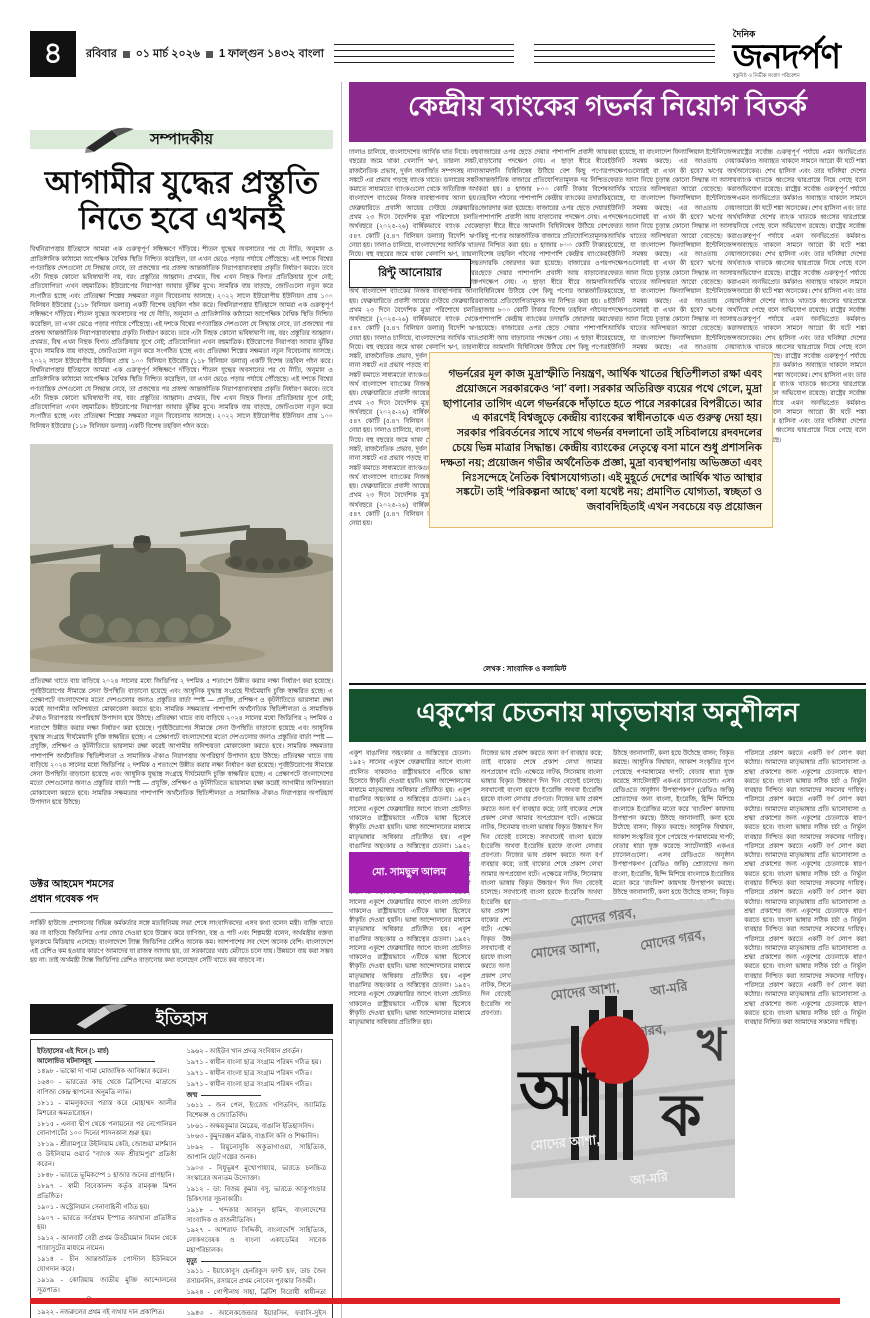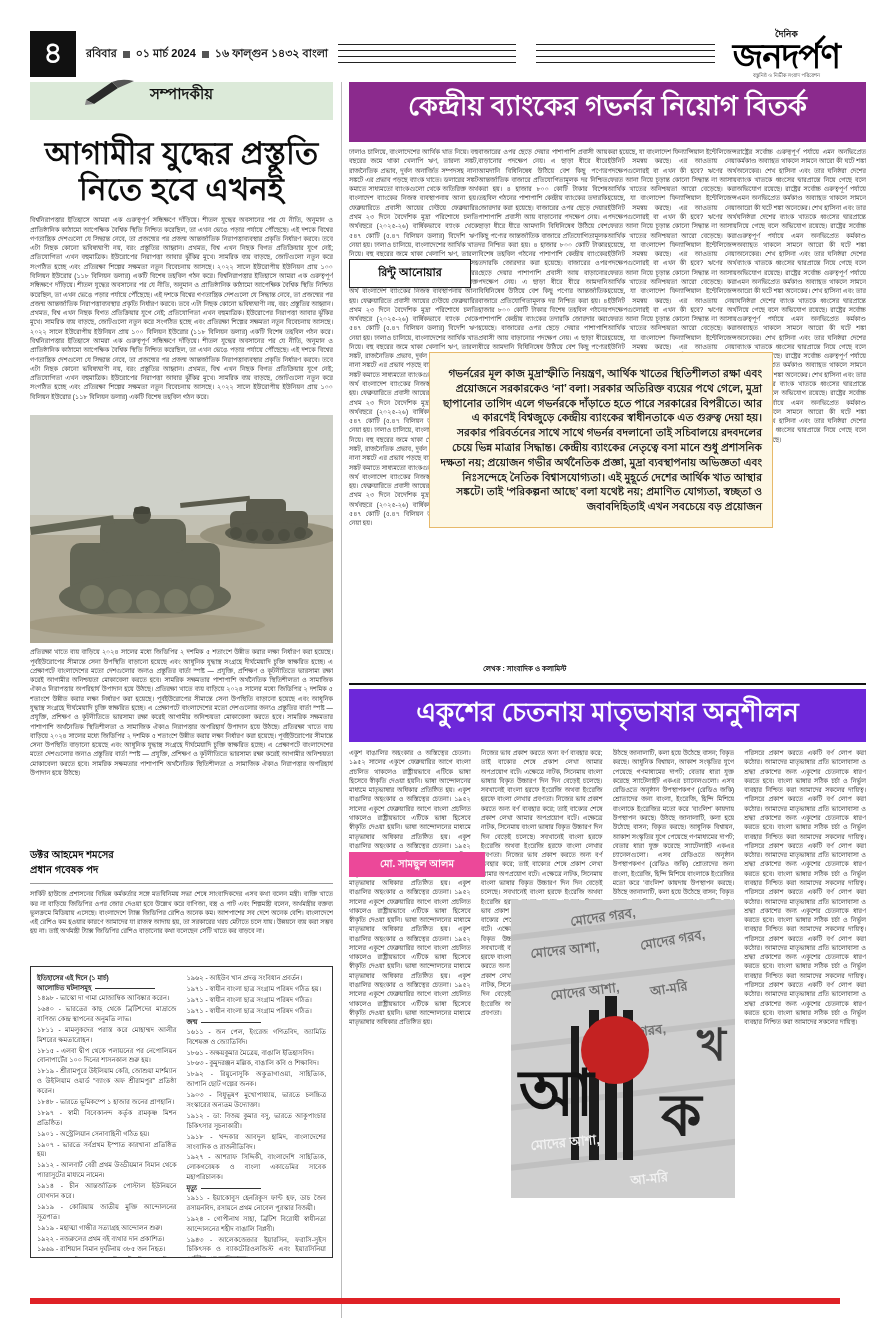--- a/index.html
+++ b/index.html
@@ -9,31 +9,31 @@
 
   
   .masthead { position:absolute; left:30px; top:30px; width:810px; height:48px; display:flex; align-items:center; }
   .pageno { width:46px; height:46px; background:#111; color:#fff; font-size:30px; font-weight:bold;
             display:flex; align-items:center; justify-content:center; flex:0 0 auto; }
   .dateline { font-size:11px; font-weight:bold; color:#111; margin-left:10px; white-space:nowrap; display:flex; align-items:center; gap:6px; }
   .dsep { width:7px; height:7px; background:#555; display:inline-block; }
   .mid-rules { flex:1; height:20px; margin:0 10px;
      background:repeating-linear-gradient(#222 0 1.5px, transparent 1.5px 6px); background-size:100% 24px; }
   .section-title { font-size:25px; font-weight:bold; color:#111; white-space:nowrap; padding:0 6px; }
-  .brand { text-align:center; line-height:1; flex:0 0 auto; margin-left:8px; }
+  .brand { text-align:left; line-height:1; flex:0 0 auto; margin-left:8px; }
   .brand .top { font-size:9px; font-weight:bold; }
   .brand .name { font-size:34px; font-weight:bold; letter-spacing:-1px; }
   .brand .tag { font-size:5px; color:#333; }
 
   
   .leftcol { position:absolute; left:30px; top:82px; width:303px; }
   .rightcol { position:absolute; left:341px; top:82px; width:525px; border-left:1px solid #bbb; padding-left:7px; }
 
   
-  .ed-band { background:#dcead9; height:38px; display:flex; align-items:flex-start; justify-content:center; position:relative; }
+  .ed-band { background:#dcead9; height:19px; display:flex; align-items:center; justify-content:center; position:relative;margin-top:48px; }
   .ed-band .pen { position:absolute; left:52px; top:-4px; width:56px; height:30px; }
   .ed-band .label { font-size:15px; font-weight:bold; color:#111; }
   .ed-headline { font-size:31px; line-height:1.15; font-weight:bold; text-align:center; color:#0d0d0d; padding:16px 0 6px; }
   .bodytext { font-size:6.4px; line-height:1.45; text-align:justify; color:#1c1c1c; overflow:hidden; }
   .ed-body1 { height:196px; margin-top:2px; }
   .ed-photo { width:303px; height:228px; margin:4px 0; display:block; }
   .ed-body2 { height:196px; }
   .ed-sign { font-size:10px; font-weight:bold; line-height:1.5; margin:4px 0 6px; }
   .ed-extra { height:78px; border-top:1px solid #999; padding-top:5px; }
 
@@ -56,41 +56,41 @@
   .col { flex:1; overflow:hidden; }
   .byline-box { position:absolute; left:0; top:112px; width:122px; background:#fff; border:1px solid #222;
                 text-align:center; font-size:11px; font-weight:bold; padding:4px 0; }
   .quote-box { position:absolute; left:80px; top:205px; width:344px; height:176px; background:#fdf7e4;
                border:1px solid #e7b96a; padding:8px 10px; display:flex; align-items:center; }
   .quote-box p { font-size:10.6px; font-weight:bold; line-height:1.4; text-align:right; color:#1b1b1b; }
   .lead-author { position:absolute; left:134px; bottom:2px; width:122px; background:#fff; font-size:7px; font-weight:bold; }
 
   
   .sec-rule { border-top:2px solid #111; margin-top:6px; }
-  .sec-banner { margin-top:4px; background:#6d28d9; color:#fff; text-align:center; font-size:26px; font-weight:bold; padding:3px 0 6px; }
+  .sec-banner { margin-top:4px; background:#14532d; color:#fff; text-align:center; font-size:26px; font-weight:bold; padding:3px 0 6px; }
   .sec-cols { position:relative; margin-top:6px; height:590px; display:flex; gap:10px; }
-  .pink-byline { position:absolute; left:0; top:104px; width:136px; background:#ec4899; color:#fff;
-                 text-align:center; font-size:10px; font-weight:bold; padding:4px 0; }
+  .pink-byline { position:absolute; left:0; top:104px; width:120px; background:#a21caf; color:#fff;
+                 text-align:center; font-size:10px; font-weight:bold; padding:12px 0; }
   .sec-image { position:absolute; left:162px; top:152px; width:224px; height:298px; }
 
   .red-bar { position:absolute; left:30px; bottom:14px; width:810px; height:6px; background:#df2126; }
 </style>
 </head>
 <body>
 
 <div class="page">
 
   <div class="masthead">
     <div class="pageno">৪</div>
     <div class="dateline">
       <span>রবিবার</span>
       <span class="dsep"></span>
-      <span>০১ মার্চ 2024</span>
+      <span>০১ মার্চ ২০২৬</span>
       <span class="dsep"></span>
-      <span>১৬ ফাল্গুন ১৪৩২ বাংলা</span>
+      <span>1 ফাল্গুন ১৪৩২ বাংলা</span>
     </div>
     <div class="mid-rules"></div>
     <div class="mid-rules"></div>
     <div class="brand">
       <div class="top">দৈনিক</div>
       <div class="name">জনদর্পণ</div>
       <div class="tag">বস্তুনিষ্ঠ ও নির্ভীক সংবাদ পরিবেশন</div>
     </div>
   </div>
 
@@ -149,20 +149,27 @@
 
     <div class="bodytext ed-body2">প্রতিরক্ষা খাতে ব্যয় বাড়িয়ে ২০২৪ সালের মধ্যে জিডিপির ২ দশমিক ৫ শতাংশে উন্নীত করার লক্ষ্য নির্ধারণ করা হয়েছে। পূর্বইউরোপের সীমান্তে সেনা উপস্থিতি বাড়ানো হয়েছে এবং আধুনিক যুদ্ধাস্ত্র সংগ্রহে দীর্ঘমেয়াদি চুক্তি স্বাক্ষরিত হচ্ছে। এ প্রেক্ষাপটে বাংলাদেশের মতো দেশগুলোর জন্যও প্রস্তুতির বার্তা স্পষ্ট — প্রযুক্তি, প্রশিক্ষণ ও কূটনীতিতে ভারসাম্য রক্ষা করেই আগামীর অনিশ্চয়তা মোকাবেলা করতে হবে। সামরিক সক্ষমতার পাশাপাশি অর্থনৈতিক স্থিতিশীলতা ও সামাজিক ঐক্যও নিরাপত্তার অপরিহার্য উপাদান হয়ে উঠছে।  প্রতিরক্ষা খাতে ব্যয় বাড়িয়ে ২০২৪ সালের মধ্যে জিডিপির ২ দশমিক ৫ শতাংশে উন্নীত করার লক্ষ্য নির্ধারণ করা হয়েছে। পূর্বইউরোপের সীমান্তে সেনা উপস্থিতি বাড়ানো হয়েছে এবং আধুনিক যুদ্ধাস্ত্র সংগ্রহে দীর্ঘমেয়াদি চুক্তি স্বাক্ষরিত হচ্ছে। এ প্রেক্ষাপটে বাংলাদেশের মতো দেশগুলোর জন্যও প্রস্তুতির বার্তা স্পষ্ট — প্রযুক্তি, প্রশিক্ষণ ও কূটনীতিতে ভারসাম্য রক্ষা করেই আগামীর অনিশ্চয়তা মোকাবেলা করতে হবে। সামরিক সক্ষমতার পাশাপাশি অর্থনৈতিক স্থিতিশীলতা ও সামাজিক ঐক্যও নিরাপত্তার অপরিহার্য উপাদান হয়ে উঠছে।  প্রতিরক্ষা খাতে ব্যয় বাড়িয়ে ২০২৪ সালের মধ্যে জিডিপির ২ দশমিক ৫ শতাংশে উন্নীত করার লক্ষ্য নির্ধারণ করা হয়েছে। পূর্বইউরোপের সীমান্তে সেনা উপস্থিতি বাড়ানো হয়েছে এবং আধুনিক যুদ্ধাস্ত্র সংগ্রহে দীর্ঘমেয়াদি চুক্তি স্বাক্ষরিত হচ্ছে। এ প্রেক্ষাপটে বাংলাদেশের মতো দেশগুলোর জন্যও প্রস্তুতির বার্তা স্পষ্ট — প্রযুক্তি, প্রশিক্ষণ ও কূটনীতিতে ভারসাম্য রক্ষা করেই আগামীর অনিশ্চয়তা মোকাবেলা করতে হবে। সামরিক সক্ষমতার পাশাপাশি অর্থনৈতিক স্থিতিশীলতা ও সামাজিক ঐক্যও নিরাপত্তার অপরিহার্য উপাদান হয়ে উঠছে।</div>
 
     <div class="ed-sign">
       <div>ডক্টর আহমেদ শমসের</div>
       <div>প্রধান গবেষক পদ</div>
     </div>
 
     <div class="bodytext ed-extra">সার্কিট হাউজে প্রশাসনের বিভিন্ন কর্মকর্তার সঙ্গে মতবিনিময় সভা শেষে সাংবাদিকদের এসব কথা বলেন মন্ত্রী। ব্যক্তি খাতে কর না বাড়িয়ে জিডিপির ওপর জোর দেওয়া হবে উল্লেখ করে বাণিজ্য, বস্ত্র ও পাট এবং শিল্পমন্ত্রী বলেন, অর্থমন্ত্রীর বক্তব্য ভুলক্রমে মিডিয়ায় এসেছে। বাংলাদেশে ট্যাক্স জিডিপির রেশিও অনেক কম।  আশপাশের সব দেশে অনেক বেশি। বাংলাদেশে এই রেশিও কম হওয়ার কারণে আমাদের যা রাজস্ব আদায় হয়, তা সরকারের খরচ মেটাতে চলে যায়। উন্নয়নে ব্যয় করা সম্ভব হয় না। তাই অর্থমন্ত্রী ট্যাক্স জিডিপির রেশিও বাড়ানোর কথা বলেছেন সেটি খাতে কর বাড়বে না।</div>
 
+    <div class="hist-band">
+      <svg class="pen" viewBox="0 0 56 30">
+        <polygon points="6,22 32,5 38,11 14,26" fill="#cfcfcf"></polygon>
+        <path d="M32,5 Q42,1 54,4 L38,11 Z" fill="#9a9a9a"></path>
+      </svg>
+      <span class="label">ইতিহাস</span>
+    </div>
 
     <div class="hist-box">
       <div class="hist-cols">
         <div class="hist-col">
           <div class="hist-intro">ইতিহাসের এই দিনে (১ মার্চ)</div>
           <div>
               <div class="hist-head"><span>আলোচিত ঘটনাসমূহ</span></div>
               <div class="hist-item">১৪৯৮ - ভাস্কো দা গামা মোজাম্বিক আবিষ্কার করেন।</div>
               <div class="hist-item">১৬৪০ - ভারতের কাছ থেকে ব্রিটিশদের মাদ্রাজে বাণিজ্য কেন্দ্র স্থাপনের অনুমতি লাভ।</div>
               <div class="hist-item">১৮১১ - মামলুকদের পরাস্ত করে মোহাম্মদ আলীর মিশরের ক্ষমতারোহন।</div>

